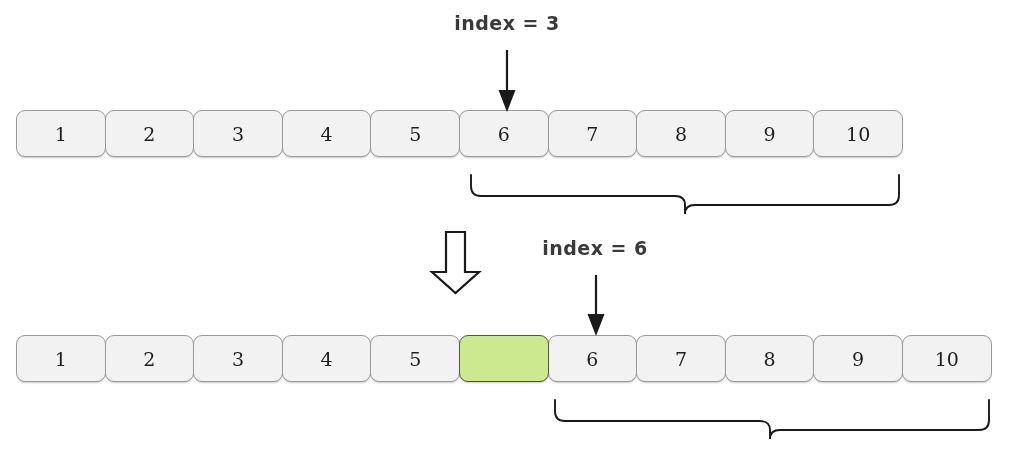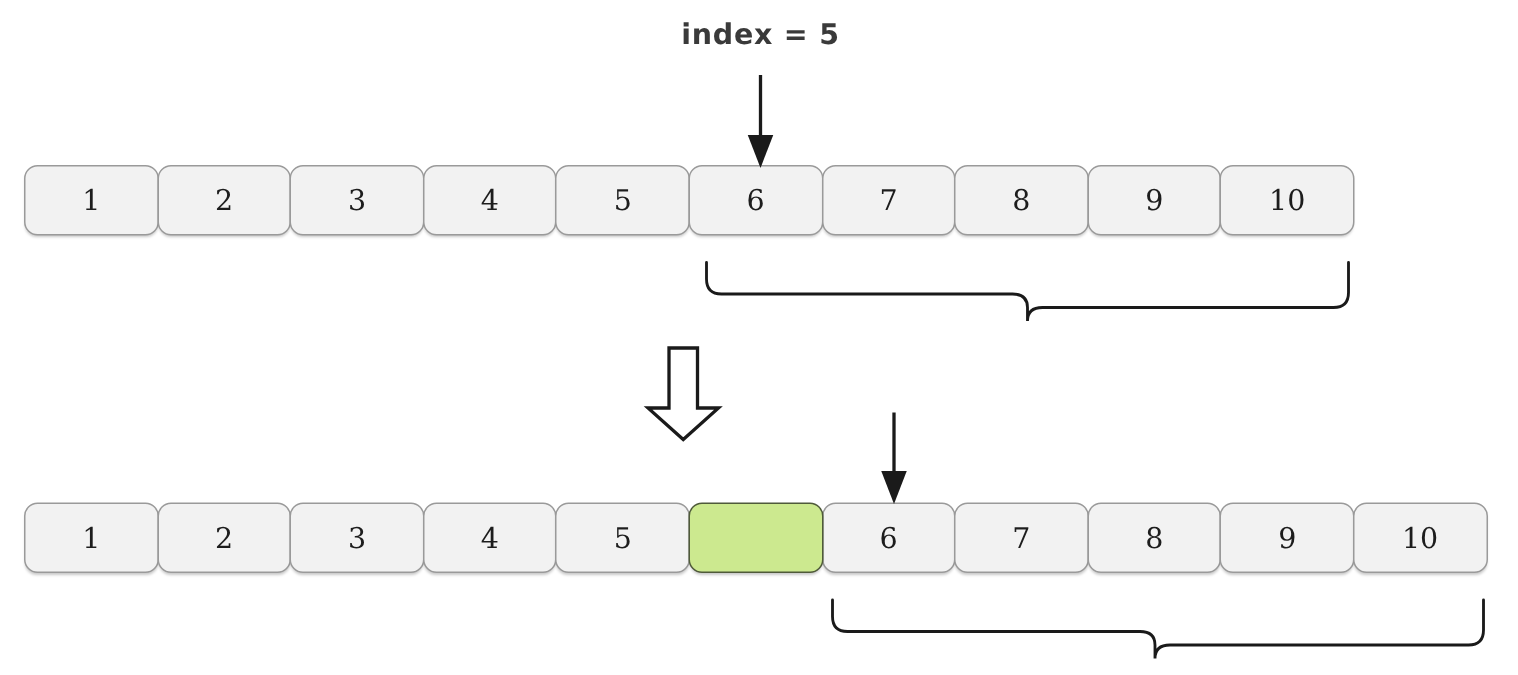--- a/index.html
+++ b/index.html
@@ -69,35 +69,36 @@
     width: 1012px;
     height: 450px;
     pointer-events: none;
   }
 </style>
 </head>
 <body>
 
 <div class="stage">
 
-  <div class="index-label" style="left:507px; top:12px;">index = 5</div>
+  <div class="index-label" style="left:507px; top:12px;">index = 3</div>
 
   <div class="array-row" id="array-before" style="left:16px; top:110px;">
       <div class="cell" style="width: 89.6px;">1</div>
       <div class="cell" style="width: 89.6px;">2</div>
       <div class="cell" style="width: 89.6px;">3</div>
       <div class="cell" style="width: 89.6px;">4</div>
       <div class="cell" style="width: 89.6px;">5</div>
       <div class="cell" style="width: 89.6px;">6</div>
       <div class="cell" style="width: 89.6px;">7</div>
       <div class="cell" style="width: 89.6px;">8</div>
       <div class="cell" style="width: 89.6px;">9</div>
       <div class="cell" style="width: 89.6px;">10</div>
     </div>
 
+  <div class="index-label" style="left:595px; top:237px;">index = 6</div>
 
   <div class="array-row" id="array-after" style="left:16px; top:335px;">
       <div class="cell" style="width: 89.6px;">1</div>
       <div class="cell" style="width: 89.6px;">2</div>
       <div class="cell" style="width: 89.6px;">3</div>
       <div class="cell" style="width: 89.6px;">4</div>
       <div class="cell" style="width: 89.6px;">5</div>
       <div class="cell highlight" style="width: 89.6px;"></div>
       <div class="cell" style="width: 89.6px;">6</div>
       <div class="cell" style="width: 89.6px;">7</div>

